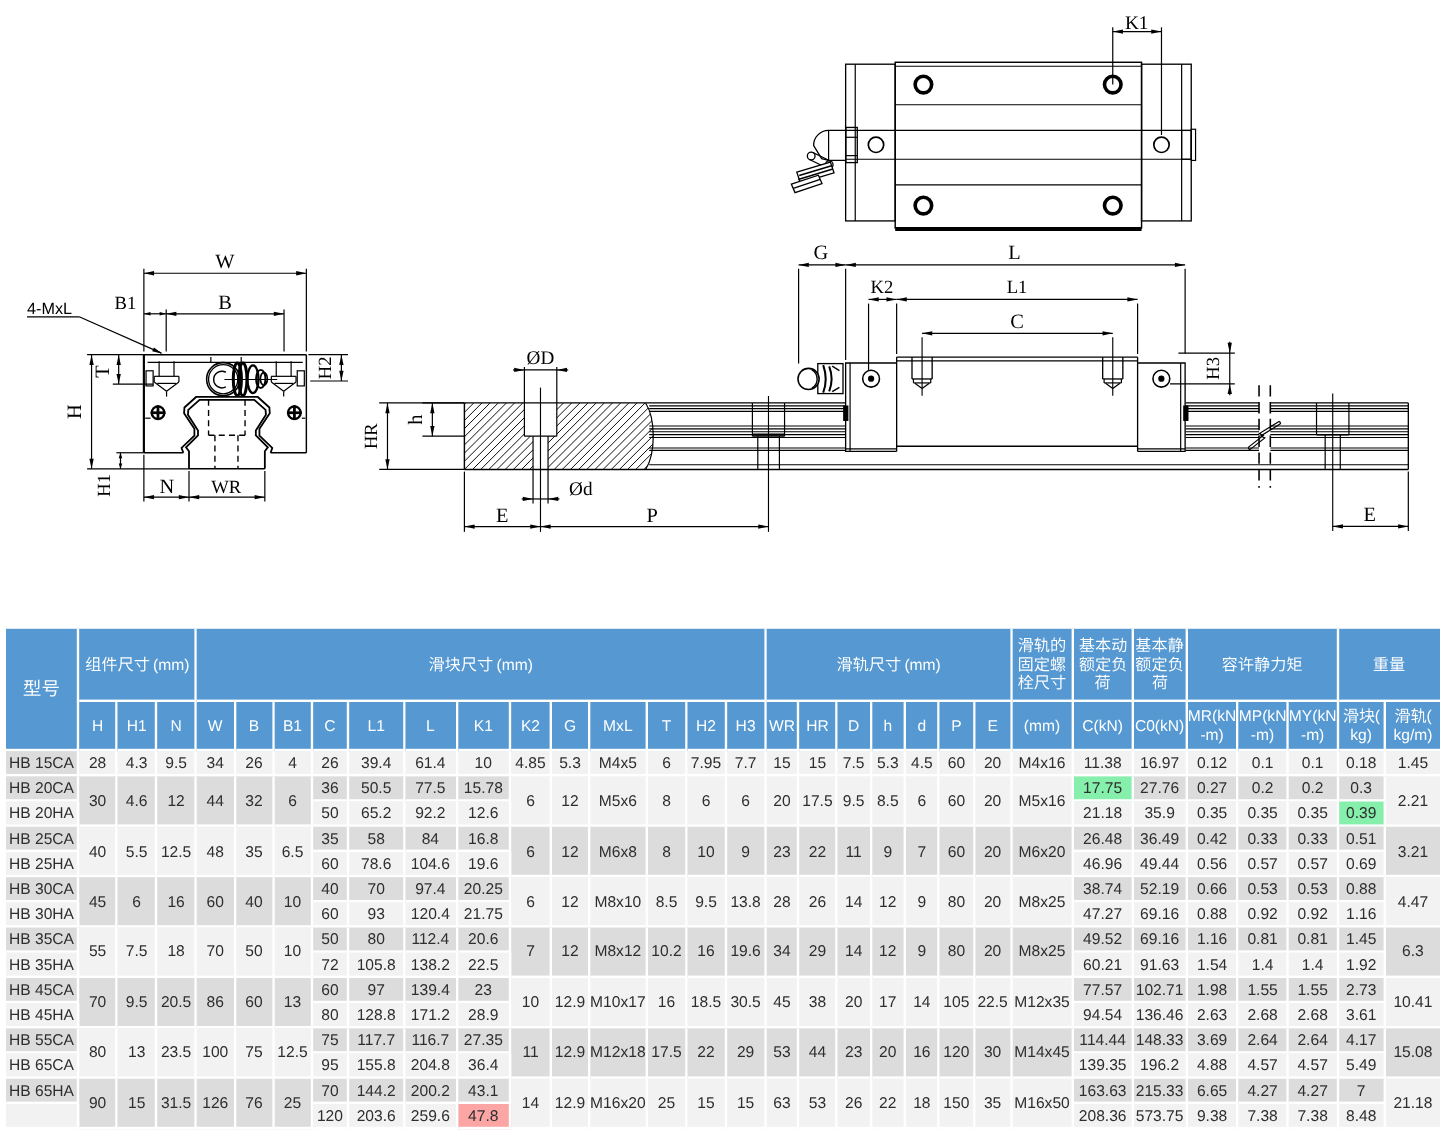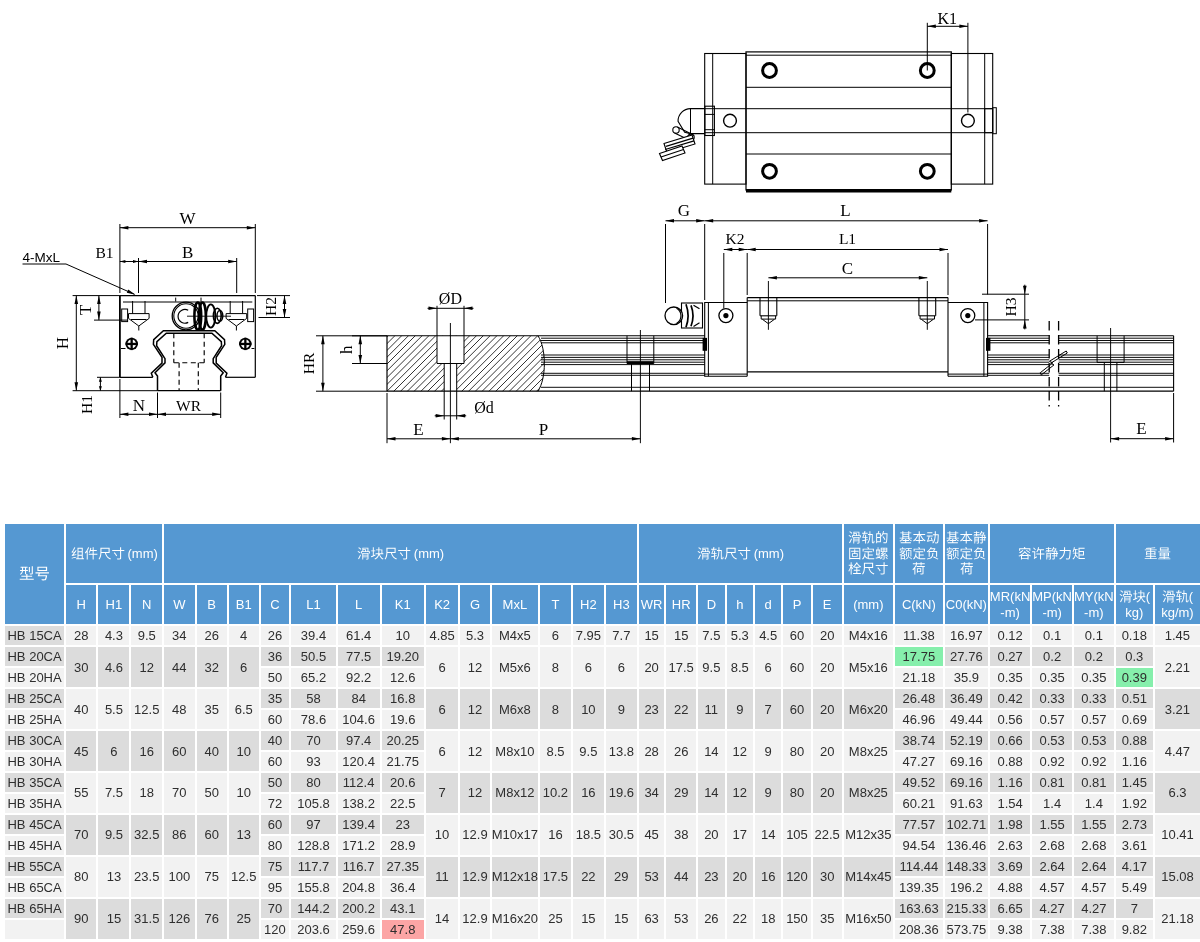--- a/index.html
+++ b/index.html
@@ -631,21 +631,21 @@
         <td style="background:#dcdcdc" class="mod">HB 20CA</td>
         <td rowspan="2" style="background:#dcdcdc">30</td>
         <td rowspan="2" style="background:#dcdcdc">4.6</td>
         <td rowspan="2" style="background:#dcdcdc">12</td>
         <td rowspan="2" style="background:#dcdcdc">44</td>
         <td rowspan="2" style="background:#dcdcdc">32</td>
         <td rowspan="2" style="background:#dcdcdc">6</td>
         <td style="background:#dcdcdc">36</td>
         <td style="background:#dcdcdc">50.5</td>
         <td style="background:#dcdcdc">77.5</td>
-        <td style="background:#dcdcdc">19.20</td>
+        <td style="background:#dcdcdc">15.78</td>
         <td rowspan="2" style="background:#f2f2f2">6</td>
         <td rowspan="2" style="background:#f2f2f2">12</td>
         <td rowspan="2" style="background:#f2f2f2">M5x6</td>
         <td rowspan="2" style="background:#f2f2f2">8</td>
         <td rowspan="2" style="background:#f2f2f2">6</td>
         <td rowspan="2" style="background:#f2f2f2">6</td>
         <td rowspan="2" style="background:#f2f2f2">20</td>
         <td rowspan="2" style="background:#f2f2f2">17.5</td>
         <td rowspan="2" style="background:#f2f2f2">9.5</td>
         <td rowspan="2" style="background:#f2f2f2">8.5</td>
@@ -812,21 +812,21 @@
         <td style="background:#f2f2f2">91.63</td>
         <td style="background:#f2f2f2">1.54</td>
         <td style="background:#f2f2f2">1.4</td>
         <td style="background:#f2f2f2">1.4</td>
         <td style="background:#f2f2f2">1.92</td>
       </tr>
       <tr class="dr">
         <td style="background:#dcdcdc" class="mod">HB 45CA</td>
         <td rowspan="2" style="background:#dcdcdc">70</td>
         <td rowspan="2" style="background:#dcdcdc">9.5</td>
-        <td rowspan="2" style="background:#dcdcdc">32.5</td>
+        <td rowspan="2" style="background:#dcdcdc">20.5</td>
         <td rowspan="2" style="background:#dcdcdc">86</td>
         <td rowspan="2" style="background:#dcdcdc">60</td>
         <td rowspan="2" style="background:#dcdcdc">13</td>
         <td style="background:#dcdcdc">60</td>
         <td style="background:#dcdcdc">97</td>
         <td style="background:#dcdcdc">139.4</td>
         <td style="background:#dcdcdc">23</td>
         <td rowspan="2" style="background:#f2f2f2">10</td>
         <td rowspan="2" style="background:#f2f2f2">12.9</td>
         <td rowspan="2" style="background:#f2f2f2">M10x17</td>
@@ -947,15 +947,15 @@
         <td style="background:#f2f2f2" class="mod"></td>
         <td style="background:#f2f2f2">120</td>
         <td style="background:#f2f2f2">203.6</td>
         <td style="background:#f2f2f2">259.6</td>
         <td style="background:#fca5a5">47.8</td>
         <td style="background:#f2f2f2">208.36</td>
         <td style="background:#f2f2f2">573.75</td>
         <td style="background:#f2f2f2">9.38</td>
         <td style="background:#f2f2f2">7.38</td>
         <td style="background:#f2f2f2">7.38</td>
-        <td style="background:#f2f2f2">9.82</td>
+        <td style="background:#f2f2f2">8.48</td>
       </tr>
     </tbody>
   </table>
 </body></html>

